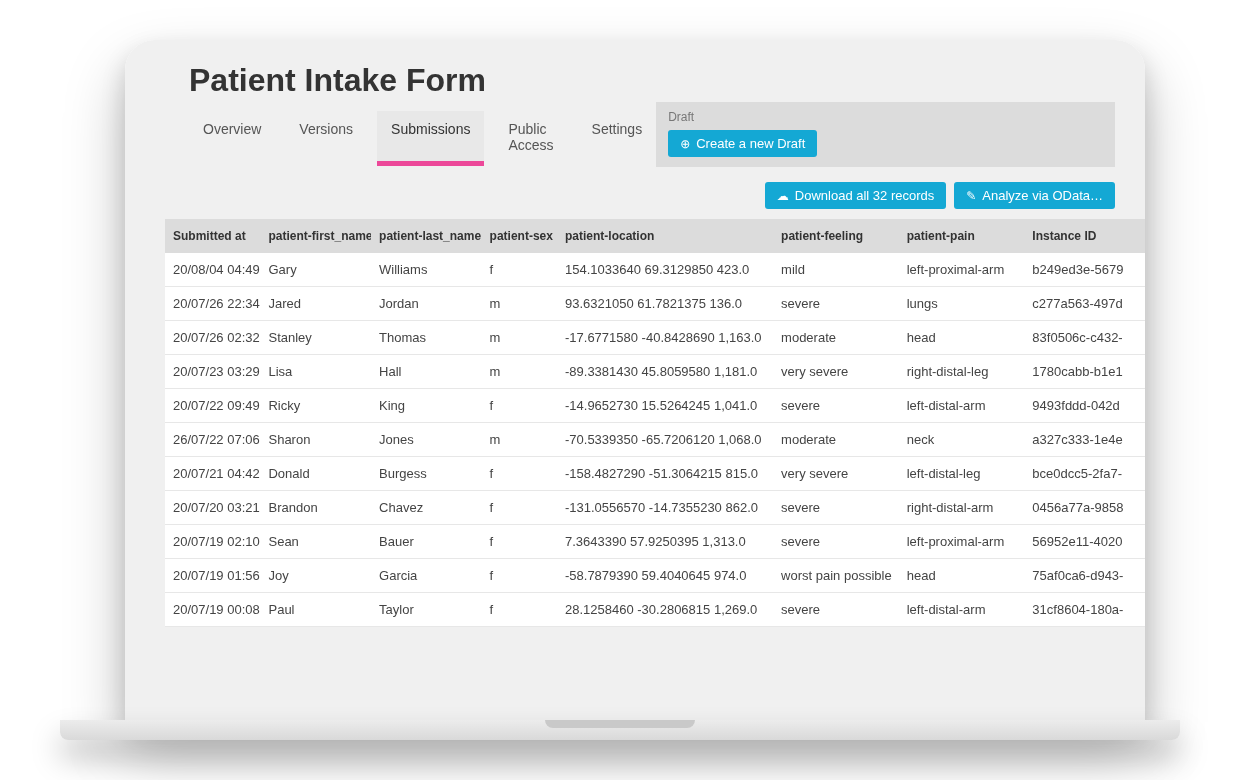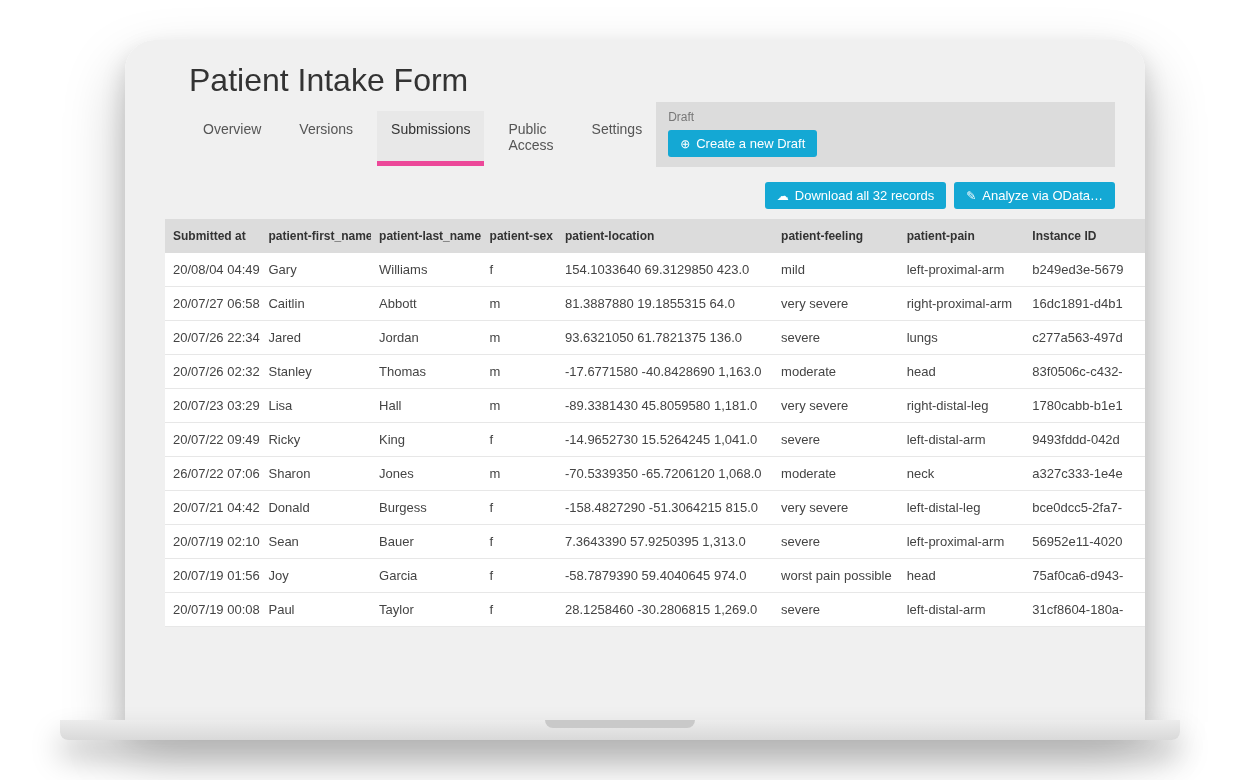--- a/index.html
+++ b/index.html
@@ -30,21 +30,21 @@
   }
   .header-area {
     padding: 0 30px 0 64px;
     display: flex;
     justify-content: space-between;
     align-items: flex-end;
   }
   .left-header { flex: 1; }
   h1.page-title {
     font-size: 32px;
-    font-weight: 400;
+    font-weight: 700;
     color: #333;
     margin-bottom: 12px;
   }
   .tabs {
     display: flex;
     gap: 10px;
   }
   .tab {
     padding: 10px 14px;
     font-size: 14px;
@@ -208,30 +208,20 @@
               <td>20/08/04 04:49</td>
               <td>Gary</td>
               <td>Williams</td>
               <td>f</td>
               <td>154.1033640 69.3129850 423.0</td>
               <td>mild</td>
               <td>left-proximal-arm</td>
               <td>b249ed3e-5679</td>
             </tr>
             <tr>
-              <td>20/07/27 06:58</td>
-              <td>Caitlin</td>
-              <td>Abbott</td>
-              <td>m</td>
-              <td>81.3887880 19.1855315 64.0</td>
-              <td>very severe</td>
-              <td>right-proximal-arm</td>
-              <td>16dc1891-d4b1</td>
-            </tr>
-            <tr>
               <td>20/07/26 22:34</td>
               <td>Jared</td>
               <td>Jordan</td>
               <td>m</td>
               <td>93.6321050 61.7821375 136.0</td>
               <td>severe</td>
               <td>lungs</td>
               <td>c277a563-497d</td>
             </tr>
             <tr>
@@ -278,20 +268,30 @@
               <td>20/07/21 04:42</td>
               <td>Donald</td>
               <td>Burgess</td>
               <td>f</td>
               <td>-158.4827290 -51.3064215 815.0</td>
               <td>very severe</td>
               <td>left-distal-leg</td>
               <td>bce0dcc5-2fa7-</td>
             </tr>
             <tr>
+              <td>20/07/20 03:21</td>
+              <td>Brandon</td>
+              <td>Chavez</td>
+              <td>f</td>
+              <td>-131.0556570 -14.7355230 862.0</td>
+              <td>severe</td>
+              <td>right-distal-arm</td>
+              <td>0456a77a-9858</td>
+            </tr>
+            <tr>
               <td>20/07/19 02:10</td>
               <td>Sean</td>
               <td>Bauer</td>
               <td>f</td>
               <td>7.3643390 57.9250395 1,313.0</td>
               <td>severe</td>
               <td>left-proximal-arm</td>
               <td>56952e11-4020</td>
             </tr>
             <tr>

